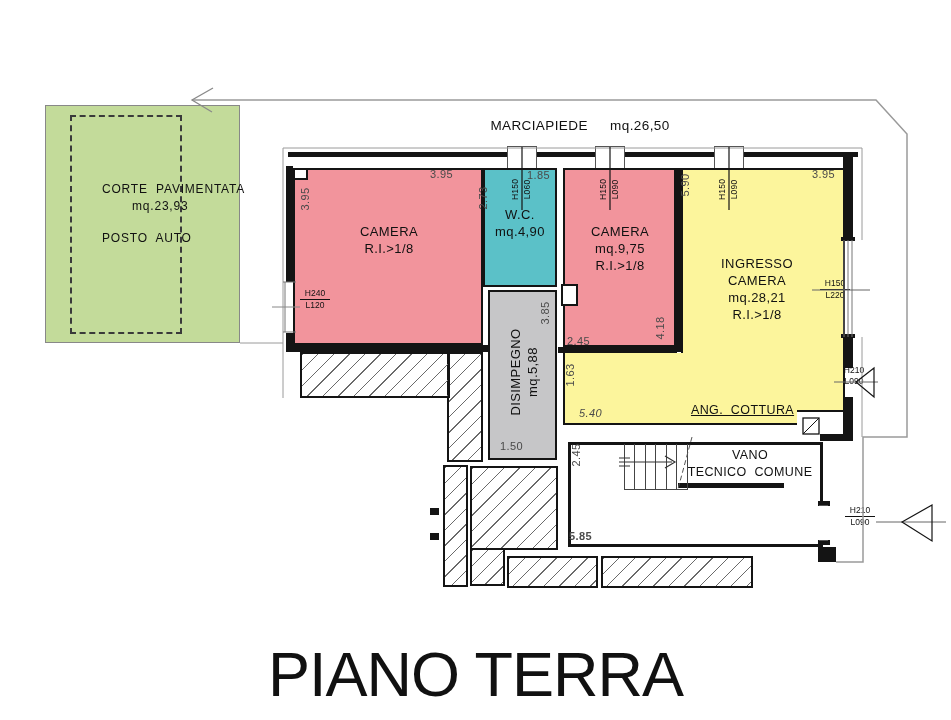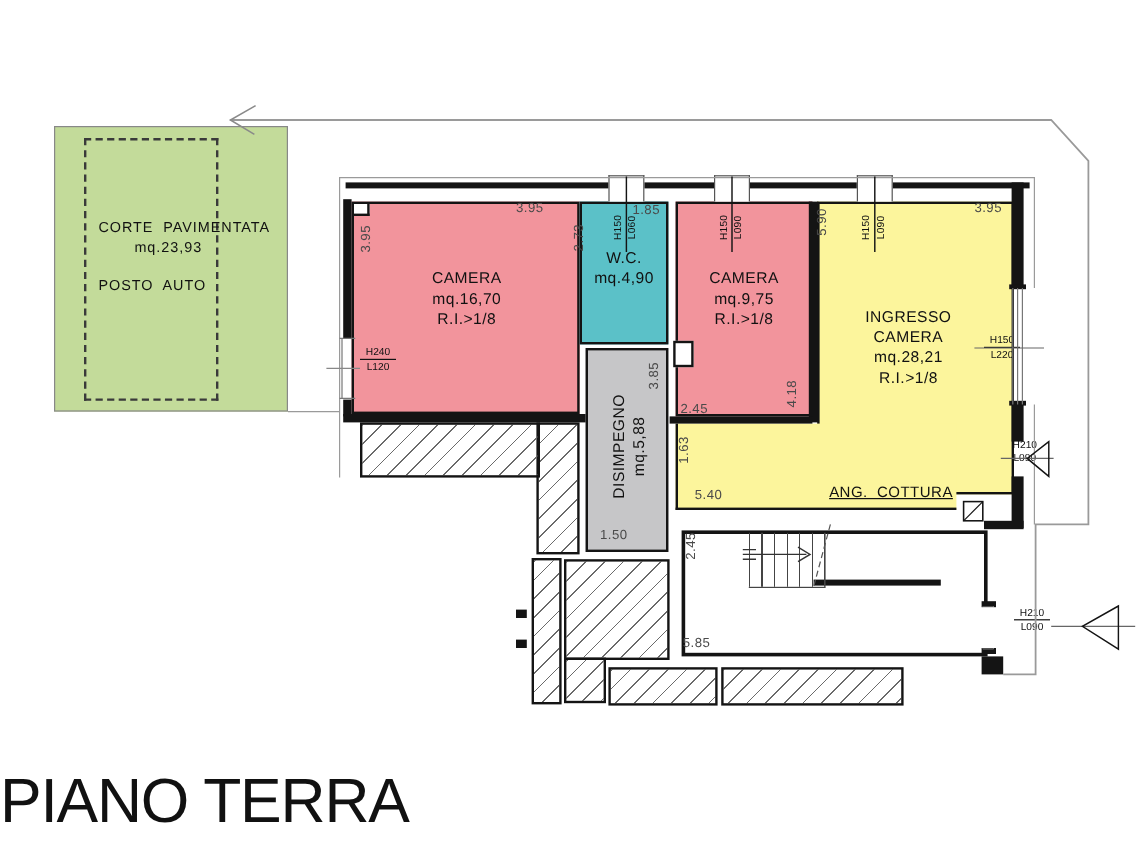--- a/index.html
+++ b/index.html
@@ -21,40 +21,45 @@
     letter-spacing:.4px;transform:rotate(-90deg);transform-origin:center;z-index:5;}
   .vfrac{position:absolute;width:40px;height:11px;text-align:center;font-size:8.5px;color:#111;
     letter-spacing:.2px;transform:rotate(-90deg);transform-origin:center;z-index:5;}
   .frac{position:absolute;width:30px;font-size:8.5px;line-height:1.3;text-align:center;color:#111;z-index:5;}
   .frac .bar{border-bottom:1px solid #111;}
   .pre{white-space:pre;}
   #linework{position:absolute;left:0;top:0;z-index:6;pointer-events:none;}
   #court{position:absolute;left:45px;top:105px;width:195px;height:238px;
     background:var(--c-corte,#C3DB9A);border:1px solid #888;box-sizing:border-box;z-index:1;}
   #court-dash{position:absolute;left:24px;top:9px;width:108px;height:215px;border:2px dashed #3a3a3a;}
-  .ctext{position:absolute;font-size:12px;letter-spacing:.8px;color:#111;}
+  .ctext{position:absolute;font-size:12px;letter-spacing:.8px;color:#111;margin-left:20px;}
   #stairs{position:absolute;left:624px;top:444px;width:64px;height:45px;z-index:4;
     background:repeating-linear-gradient(90deg,#444 0 1px,transparent 1px 10.5px);border-bottom:1px solid #444;}
-  #title{position:absolute;left:0;top:638px;width:951px;font-size:52px;
+  #title{position:absolute;left:0;top:638px;width:951px;text-align:center;font-size:63px;
     letter-spacing:-1px;color:#111;z-index:5;}
   #ingresso-box{position:absolute;left:568px;top:442px;width:255px;height:105px;border:3px solid #141414;
     box-sizing:border-box;background:#fff;z-index:1;}
 </style>
 </head>
 <body>
 
 <div id="canvas">
 
   <div id="court">
     <div id="court-dash"></div>
     <div class="ctext pre" style="left:36px;top:76px;">CORTE  PAVIMENTATA</div>
     <div class="ctext" style="left:66px;top:93px;">mq.23,93</div>
     <div class="ctext pre" style="left:36px;top:125px;">POSTO  AUTO</div>
   </div>
 
+  <div class="rtext" style="left:450px;top:117px;width:260px;font-size:13.5px;">
+    <span>MARCIAPIEDE</span>
+    <span style="display:inline-block;width:14px;"></span>
+    <span>mq.26,50</span>
+  </div>
 
   <div class="room room-camera" style="left:293px;top:168px;width:190px;height:177px;"></div>
   <div class="abs" style="left:295px;top:170px;width:11px;height:8px;background:#fff;border-right:2px solid #141414;border-bottom:2px solid #141414;z-index:2;"></div>
   <div class="room room-wc" style="left:483px;top:168px;width:74px;height:119px;"></div>
   <div class="wall" style="left:674px;top:168px;width:8px;height:184px;"></div>
   <div class="room room-camera" style="left:563px;top:168px;width:114px;height:179px;"></div>
   <div class="abs" style="left:561px;top:284px;width:17px;height:22px;background:#fff;border:2px solid #141414;box-sizing:border-box;z-index:2;"></div>
   <div class="room room-sogg" style="left:681px;top:168px;width:164px;height:244px;border-bottom:2px solid #141414;"></div>
   <div class="room room-sogg" style="left:563px;top:353px;width:234px;height:72px;border-top:none;border-right:none;z-index:1;"></div>
   <div class="room room-dis" style="left:488px;top:290px;width:69px;height:170px;"></div>
@@ -88,21 +93,20 @@
   <div class="notch" style="left:595px;top:146px;width:30px;height:22px;"></div>
   <div class="notch" style="left:714px;top:146px;width:30px;height:22px;"></div>
 
   <div id="ingresso-box"></div>
   <div class="abs" style="left:819px;top:505px;width:9px;height:36px;background:#fff;border-top:1px solid #555;border-bottom:1px solid #555;box-sizing:border-box;z-index:3;"></div>
   <div id="stairs"></div>
   <div class="wall" style="left:678px;top:483px;width:106px;height:5px;"></div>
 
   <div class="rtext" style="left:297px;top:223px;width:184px;">
     <div>CAMERA</div>
-    <div>mq.16,70</div>
     <div>R.I.&gt;1/8</div>
   </div>
   <div class="rtext" style="left:486px;top:206px;width:68px;">
     <div>W.C.</div>
     <div>mq.4,90</div>
   </div>
   <div class="rtext" style="left:565px;top:223px;width:110px;">
     <div>CAMERA</div>
     <div>mq.9,75</div>
     <div>R.I.&gt;1/8</div>
@@ -111,30 +115,34 @@
     <div>INGRESSO</div>
     <div>CAMERA</div>
     <div>mq.28,21</div>
     <div>R.I.&gt;1/8</div>
   </div>
   <div class="rtext pre" style="left:680px;top:402px;width:125px;font-size:12.5px;text-decoration:underline;">ANG.  COTTURA</div>
   <div class="rtext" style="left:439px;top:355px;width:170px;height:34px;transform:rotate(-90deg);transform-origin:center;">
     <div>DISIMPEGNO</div>
     <div>mq.5,88</div>
   </div>
+  <div class="rtext" style="left:685px;top:447px;width:130px;font-size:12.5px;">
+    <div>VANO</div>
+    <div class="pre">TECNICO  COMUNE</div>
+  </div>
   <div class="rtext" style="left:593px;top:499px;width:220px;">
   </div>
 
   <div class="dim" style="left:430px;top:168px;">3.95</div>
   <div class="dim" style="left:527px;top:169px;">1.85</div>
   <div class="dim" style="left:812px;top:168px;">3.95</div>
   <div class="dim" style="left:567px;top:335px;">2.45</div>
-  <div class="dim" style="left:579px;top:407px;">5.40</div>
+  <div class="dim" style="left:579px;top:407px;font-style:italic;">5.40</div>
   <div class="dim" style="left:500px;top:440px;">1.50</div>
-  <div class="dim" style="left:569px;top:530px;">5.85</div>
+  <div class="dim" style="left:569px;top:530px;font-weight:bold;">5.85</div>
 
   <div class="vdim" style="left:288px;top:192px;">3.95</div>
   <div class="vdim" style="left:466px;top:191px;">2.73</div>
   <div class="vdim" style="left:668px;top:178px;">5.90</div>
   <div class="vdim" style="left:643px;top:321px;">4.18</div>
   <div class="vdim" style="left:528px;top:306px;">3.85</div>
   <div class="vdim" style="left:553px;top:368px;">1.63</div>
   <div class="vdim" style="left:559px;top:448px;">2.45</div>
 
   <div class="vfrac" style="left:495px;top:184px;">H150</div>

